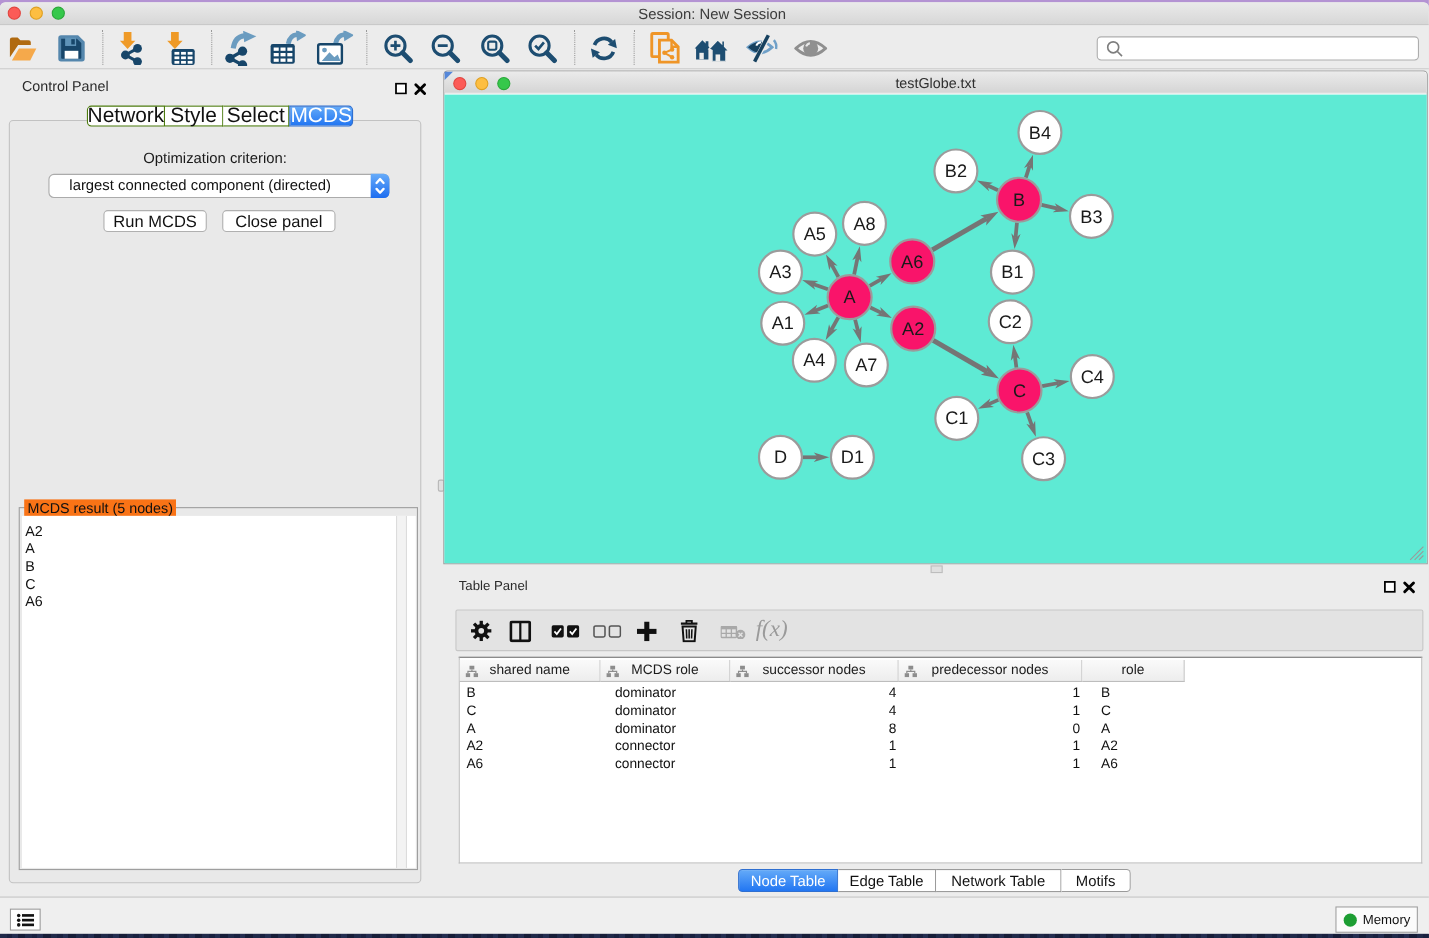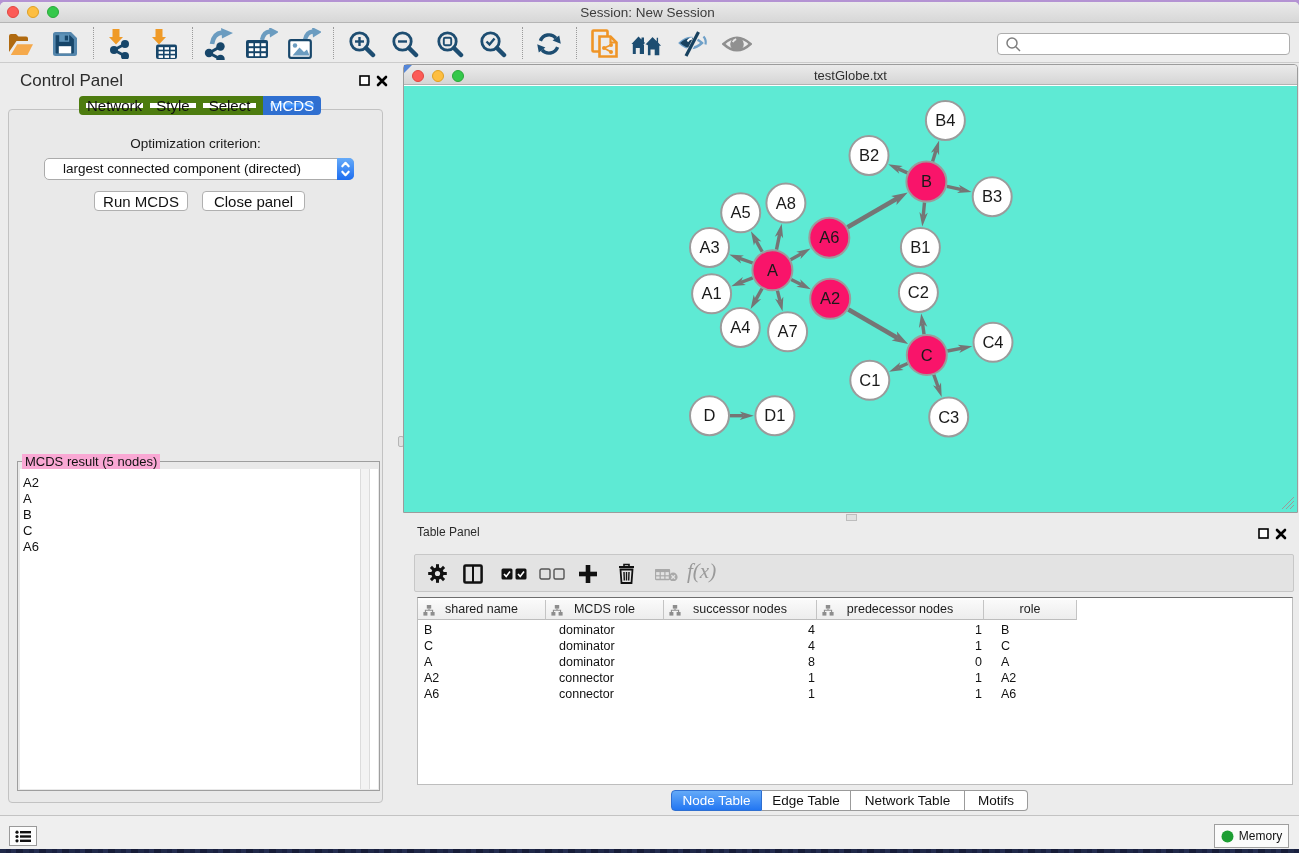--- a/index.html
+++ b/index.html
@@ -12,34 +12,34 @@
 #mainwin { left:0; top:2px; width:1299px; height:683px; background:#ececec; border-radius:5px 5px 0 0; }
 #titlebar { left:0; top:0; width:1299px; height:21px; border-radius:5px 5px 0 0;
   background:linear-gradient(#eaeaea,#d7d7d7); border-bottom:1px solid #b5b5b5; }
 .tl { width:12px; height:12px; border-radius:50%; top:3.5px; }
 #title { width:1299px; top:2.5px; text-align:center; font-size:13.5px; color:#3c3c3c; padding-right:4px; }
 #toolbar { left:0; top:22px; width:1299px; height:39px; background:#ececec; border-bottom:1px solid #cccccc; }
 .sep { top:3px; height:32px; border-left:1px dotted #9a9a9a; width:0; }
 .ticon { top:0; height:39px; display:flex; align-items:center; justify-content:center; }
 #search { left:997px; top:9px; width:293px; height:22px; background:#ffffff; border:1px solid #adadad; border-radius:4px; }
 
-#ctl-title { left:20px; top:69px; font-size:17px; color:#2b2b2b; }
+#ctl-title { left:20px; top:69px; font-size:13px; color:#2b2b2b; }
 #ctl-panel { left:8px; top:107px; width:375px; height:694px; background:#e9e9e9; border:1px solid #c2c2c2; border-radius:4px; }
-.tab { top:94px; height:19px; background:#ffffff; border:7px solid #4d7c0f; font-size:15px; color:#111;
+.tab { top:94px; height:19px; background:#ffffff; border:1px solid #4d7c0f; font-size:19px; color:#111;
   display:flex; align-items:center; justify-content:center; }
 .tabsel { background:linear-gradient(#64aaf8,#2276f2); color:#ffffff; border-color:#2f6fd0; }
 #optlabel { left:8px; top:134px; width:375px; text-align:center; font-size:13.5px; color:#1a1a1a; }
 #dropdown { left:44px; top:156px; width:310px; height:22px; background:#ffffff; border:1px solid #ababab; border-radius:5px; }
 #ddtext { left:0; top:2px; width:274px; text-align:center; font-size:13.5px; color:#111; }
 #ddcap { right:-1px; top:-1px; width:17px; height:22px; border-radius:0 5px 5px 0;
   background:linear-gradient(#66abf9,#1d6df0); }
 .btn { top:189px; height:20px; background:#ffffff; border:1px solid #b0b0b0; border-radius:4px;
   font-size:15px; color:#111; display:flex; align-items:center; justify-content:center; }
 #fieldset { left:17px; top:458.5px; width:363px; height:330px; border:1px solid #9e9e9e; }
-#legend { left:22px; top:452px; background:#f9a8d4; padding:0 3px; font-size:13px; color:#111; }
+#legend { left:22px; top:452px; background:#f97316; padding:0 3px; font-size:13px; color:#111; }
 #listbox { left:20px; top:467px; width:358px; height:320px; background:#ffffff; }
 #scrolltrack { left:340px; top:0; width:10px; height:320px; background:#f3f3f3; border-left:1px solid #dcdcdc; border-right:1px solid #dcdcdc; }
 .li { left:3px; font-size:13px; color:#111; }
 
 #netwin { left:403px; top:62px; width:895px; height:449px; background:#ffffff; border:1px solid #9c9c9c; border-radius:4px 4px 0 0; }
 #nettb { left:0; top:0; width:893px; height:20px; background:linear-gradient(#ebebeb,#d5d5d5); border-bottom:1px solid #b3b3b3; border-radius:4px 4px 0 0; }
 #nettitle { width:893px; top:3px; text-align:center; font-size:13px; color:#2e2e2e; }
 #netcanvas { left:0; top:21px; width:893px; height:426px; background:#5eead4; overflow:hidden; }
 
 #tp-title { left:417px; top:523px; font-size:12px; color:#2b2b2b; }

